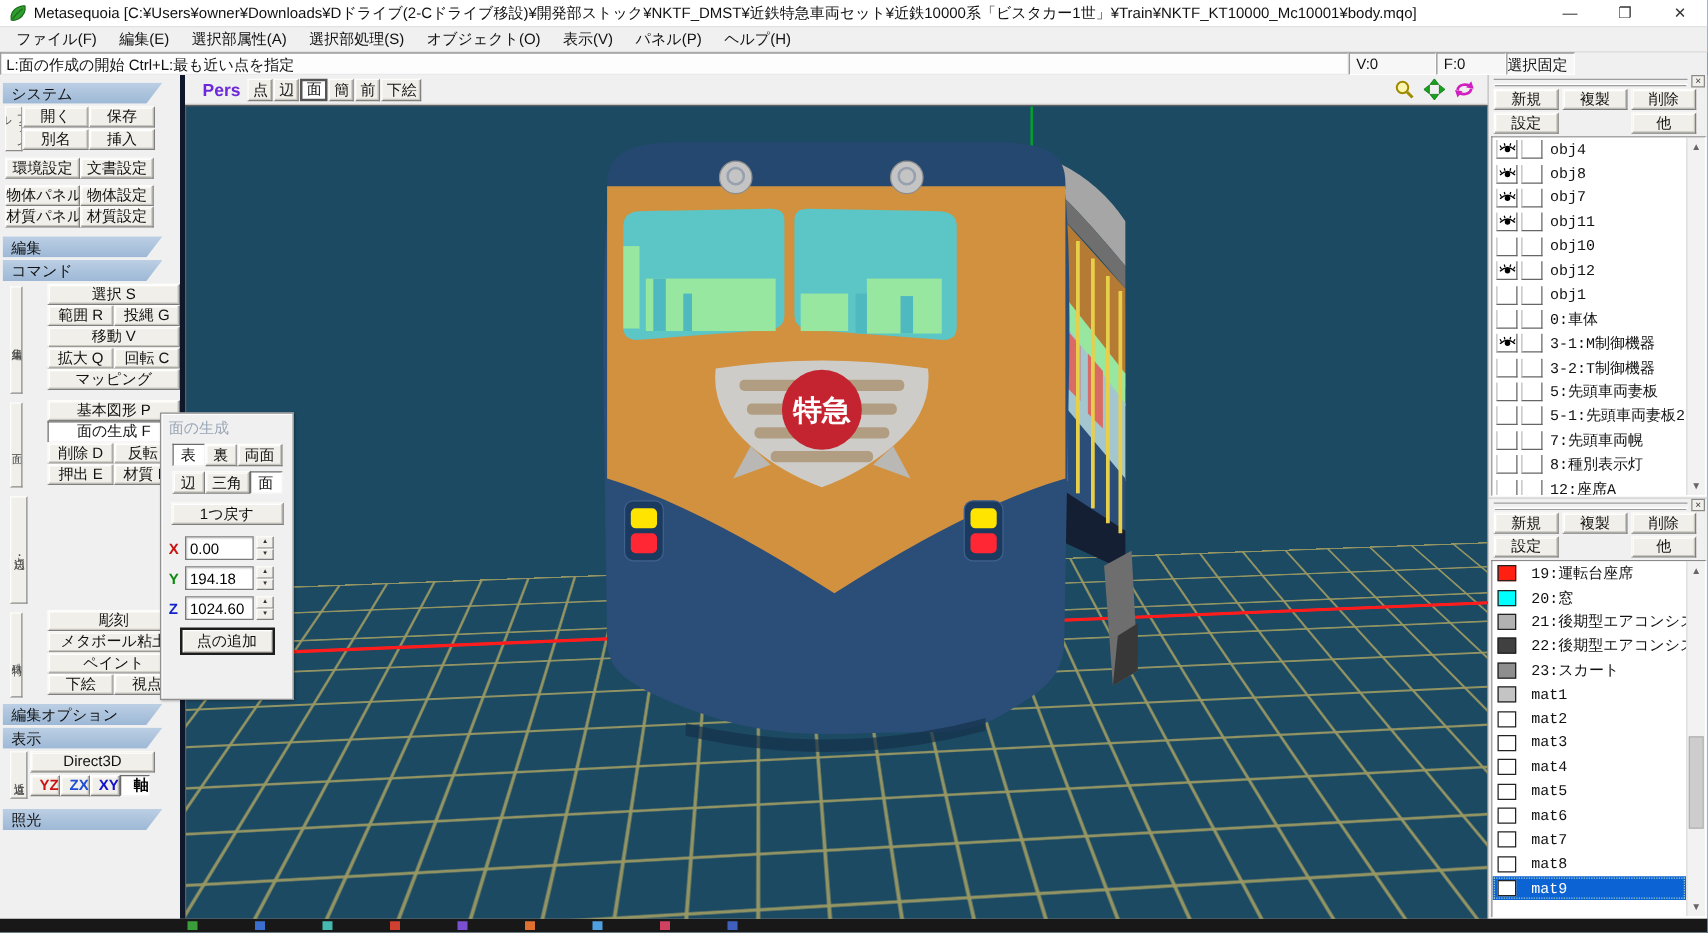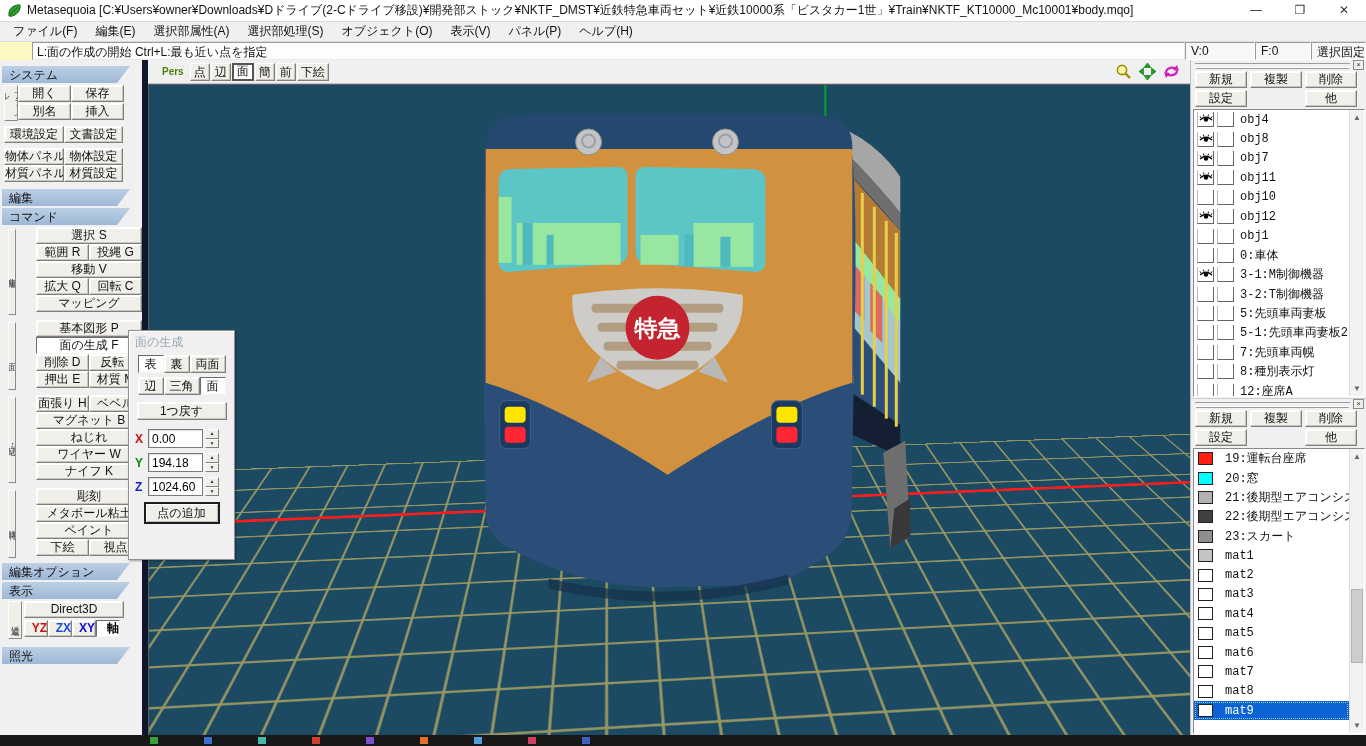--- a/index.html
+++ b/index.html
@@ -7,28 +7,28 @@
   body { position:relative; background:#f0f0f0; font-family:"Liberation Sans","DejaVu Sans",sans-serif; font-size:12px; color:#111; }
 
   
   .titlebar { position:absolute; left:0; top:0; width:1366px; height:22px; background:#ffffff; border-bottom:1px solid #d9d9d9; display:flex; align-items:center; }
   .appicon { width:16px; height:16px; margin:0 5px 0 6px; }
   .title-text { font-size:12px; white-space:nowrap; overflow:hidden; }
   .winctrl { margin-left:auto; display:flex; height:22px; }
   .winctrl span { width:44px; text-align:center; line-height:21px; font-size:12px; color:#333; }
   .menubar { position:absolute; left:0; top:22px; width:1366px; height:20px; background:#f0f0f0; border-bottom:1px solid #dadada; display:flex; align-items:center; padding-left:4px; }
   .menubar span { padding:0 9px; font-size:12px; }
-  .statusbar { position:absolute; left:0; top:42px; width:1366px; height:18px; display:flex; background:#fef9c3;padding-left:32px; }
+  .statusbar { position:absolute; left:0; top:42px; width:1260px; height:18px; display:flex; background:#000000; }
   .statusbar .hint { flex:1; background:#fdfdfd; border:1px solid; border-color:#9a9a9a #e9e9e9 #e9e9e9 #9a9a9a; padding:1px 0 0 4px; font-size:12px; }
   .statusbar .cell { background:#f7f7f7; border:1px solid; border-color:#9a9a9a #fff #fff #9a9a9a; padding:1px 0 0 5px; font-size:12px; }
-  .cell.v { width:70px; } .cell.f { width:56px; } .cell.fixed { width:55px; text-align:right; padding-left:0; }
+  .cell.v { width:70px; } .cell.f { width:56px; } .cell.fixed { width:55px; text-align:left; padding-left:0; }
 
   
   .main { position:absolute; left:0; top:60px; width:1366px; height:675px; display:flex; }
-  .sidebar { width:148px; background:#f0f0f0; border-right:6px solid #0f172a; padding-top:4px; overflow:hidden; position:relative; }
+  .sidebar { width:148px; background:#f0f0f0; border-right:4px solid #0f172a; padding-top:4px; overflow:hidden; position:relative; }
   .center { flex:1; display:flex; flex-direction:column; min-width:0; }
   .rightpanel { width:176px; background:#f0f0f0; border-left:1px solid #bdbdbd; display:flex; flex-direction:column; }
 
   
   .sec-head { width:128px; height:17px; margin:2px 0 2px 2px; background:linear-gradient(#bccfe4,#9db8d6); clip-path:polygon(0 0,100% 0,calc(100% - 13px) 100%,0 100%); padding:1px 0 0 7px; font-size:12px; }
   .b { display:inline-block; background:#f1efe9; border:1px solid; border-color:#fdfdfb #7f7f7f #7f7f7f #fdfdfb; box-shadow:inset -1px -1px 0 #c9c6bd, inset 1px 1px 0 #fff; text-align:center; font-size:12px; height:17px; line-height:15px; vertical-align:top; overflow:hidden; white-space:nowrap; }
   .b.pressed { background:#fff; border-color:#6b6b6b #f4f4f4 #f4f4f4 #6b6b6b; box-shadow:none; }
   .vtab { width:14px; background:#f1efe9; border:1px solid; border-color:#fdfdfb #8a8a8a #8a8a8a #fdfdfb; writing-mode:vertical-rl; text-orientation:upright; font-size:9px; color:#444; display:flex; align-items:center; justify-content:center; overflow:hidden; letter-spacing:-1px; }
   .sys-wrap { display:flex; margin-left:4px; }
   .grid2 { width:106px; display:flex; flex-wrap:wrap; }
@@ -43,21 +43,21 @@
   .disp-body { display:flex; margin-left:8px; }
   .disp-col { display:flex; flex-direction:column; margin-left:2px; }
   .disp-col .d3d { width:100px; }
   .axisrow { display:flex; margin-top:2px; }
   .axisrow .b { width:24px; font-weight:bold;text-align:right; }
   .yz { color:#cc1111; } .zx { color:#1d4ed8; } .xy { color:#1111cc; }
   .axis-b { color:#000; }
 
   
   .vtoolbar { height:24px; background:#f0f0f0; display:flex; align-items:center; padding-left:14px; border-bottom:1px solid #c4c4c4; }
-  .pers { color:#4d7c0f; font-weight:bold; font-size:10px; margin-right:6px; }
+  .pers { color:#6d28d9; font-weight:bold; font-size:14px; margin-right:6px; }
   .tbtn { display:inline-block; min-width:20px; padding:0 3px; height:18px; line-height:16px; text-align:center; background:#f1efe9; border:1px solid; border-color:#fdfdfb #7f7f7f #7f7f7f #fdfdfb; box-shadow:inset -1px -1px 0 #c9c6bd; font-size:12px; margin-right:1px; }
   .tbtn.active { background:#fff; border:2px solid #555; line-height:13px; box-shadow:none; }
   .vicons { margin-left:auto; display:flex; gap:7px; padding-right:10px; }
   .vicons svg { display:block; }
   .view3d { flex:1; position:relative; overflow:hidden; background:#1d4a63; border-top:1px solid #5f5f5f; border-left:1px solid #5f5f5f; }
   .floor { position:absolute; left:-479px; top:368px; width:2000px; height:470px; transform-origin:50% 0; transform:perspective(760px) rotateX(58deg) rotateZ(-4deg);
     background:
       linear-gradient(to bottom, transparent 84px, #ff1c1c 84px, #ff1c1c 88px, transparent 88px),
       repeating-linear-gradient(to bottom, rgba(151,151,98,.95) 0 1.6px, transparent 1.6px 36px),
       repeating-linear-gradient(to right, rgba(151,151,98,.95) 0 1.6px, transparent 1.6px 36px);
@@ -187,28 +187,20 @@
         <span class="b w100 pressed">面の生成 F</span>
         <span class="b w50">削除 D</span>
         <span class="b w50">反転 I</span>
         <span class="b w50">押出 E</span>
         <span class="b w50">材質 M</span>
       </div>
     </div>
 
     <div class="group">
       <div class="vtab glabel" style="height:86px">辺・点</div>
-      <div class="gbtns">
-        <span class="b w50">面張り H</span>
-        <span class="b w50">ベベル</span>
-        <span class="b w100">マグネット B</span>
-        <span class="b w100">ねじれ</span>
-        <span class="b w100">ワイヤー W</span>
-        <span class="b w100">ナイフ K</span>
-      </div>
     </div>
 
     <div class="group">
       <div class="vtab glabel" style="height:68px">特殊</div>
       <div class="gbtns">
         <span class="b w100">彫刻</span>
         <span class="b w100">メタボール粘土</span>
         <span class="b w100">ペイント</span>
         <span class="b w50">下絵</span>
         <span class="b w50">視点</span>

